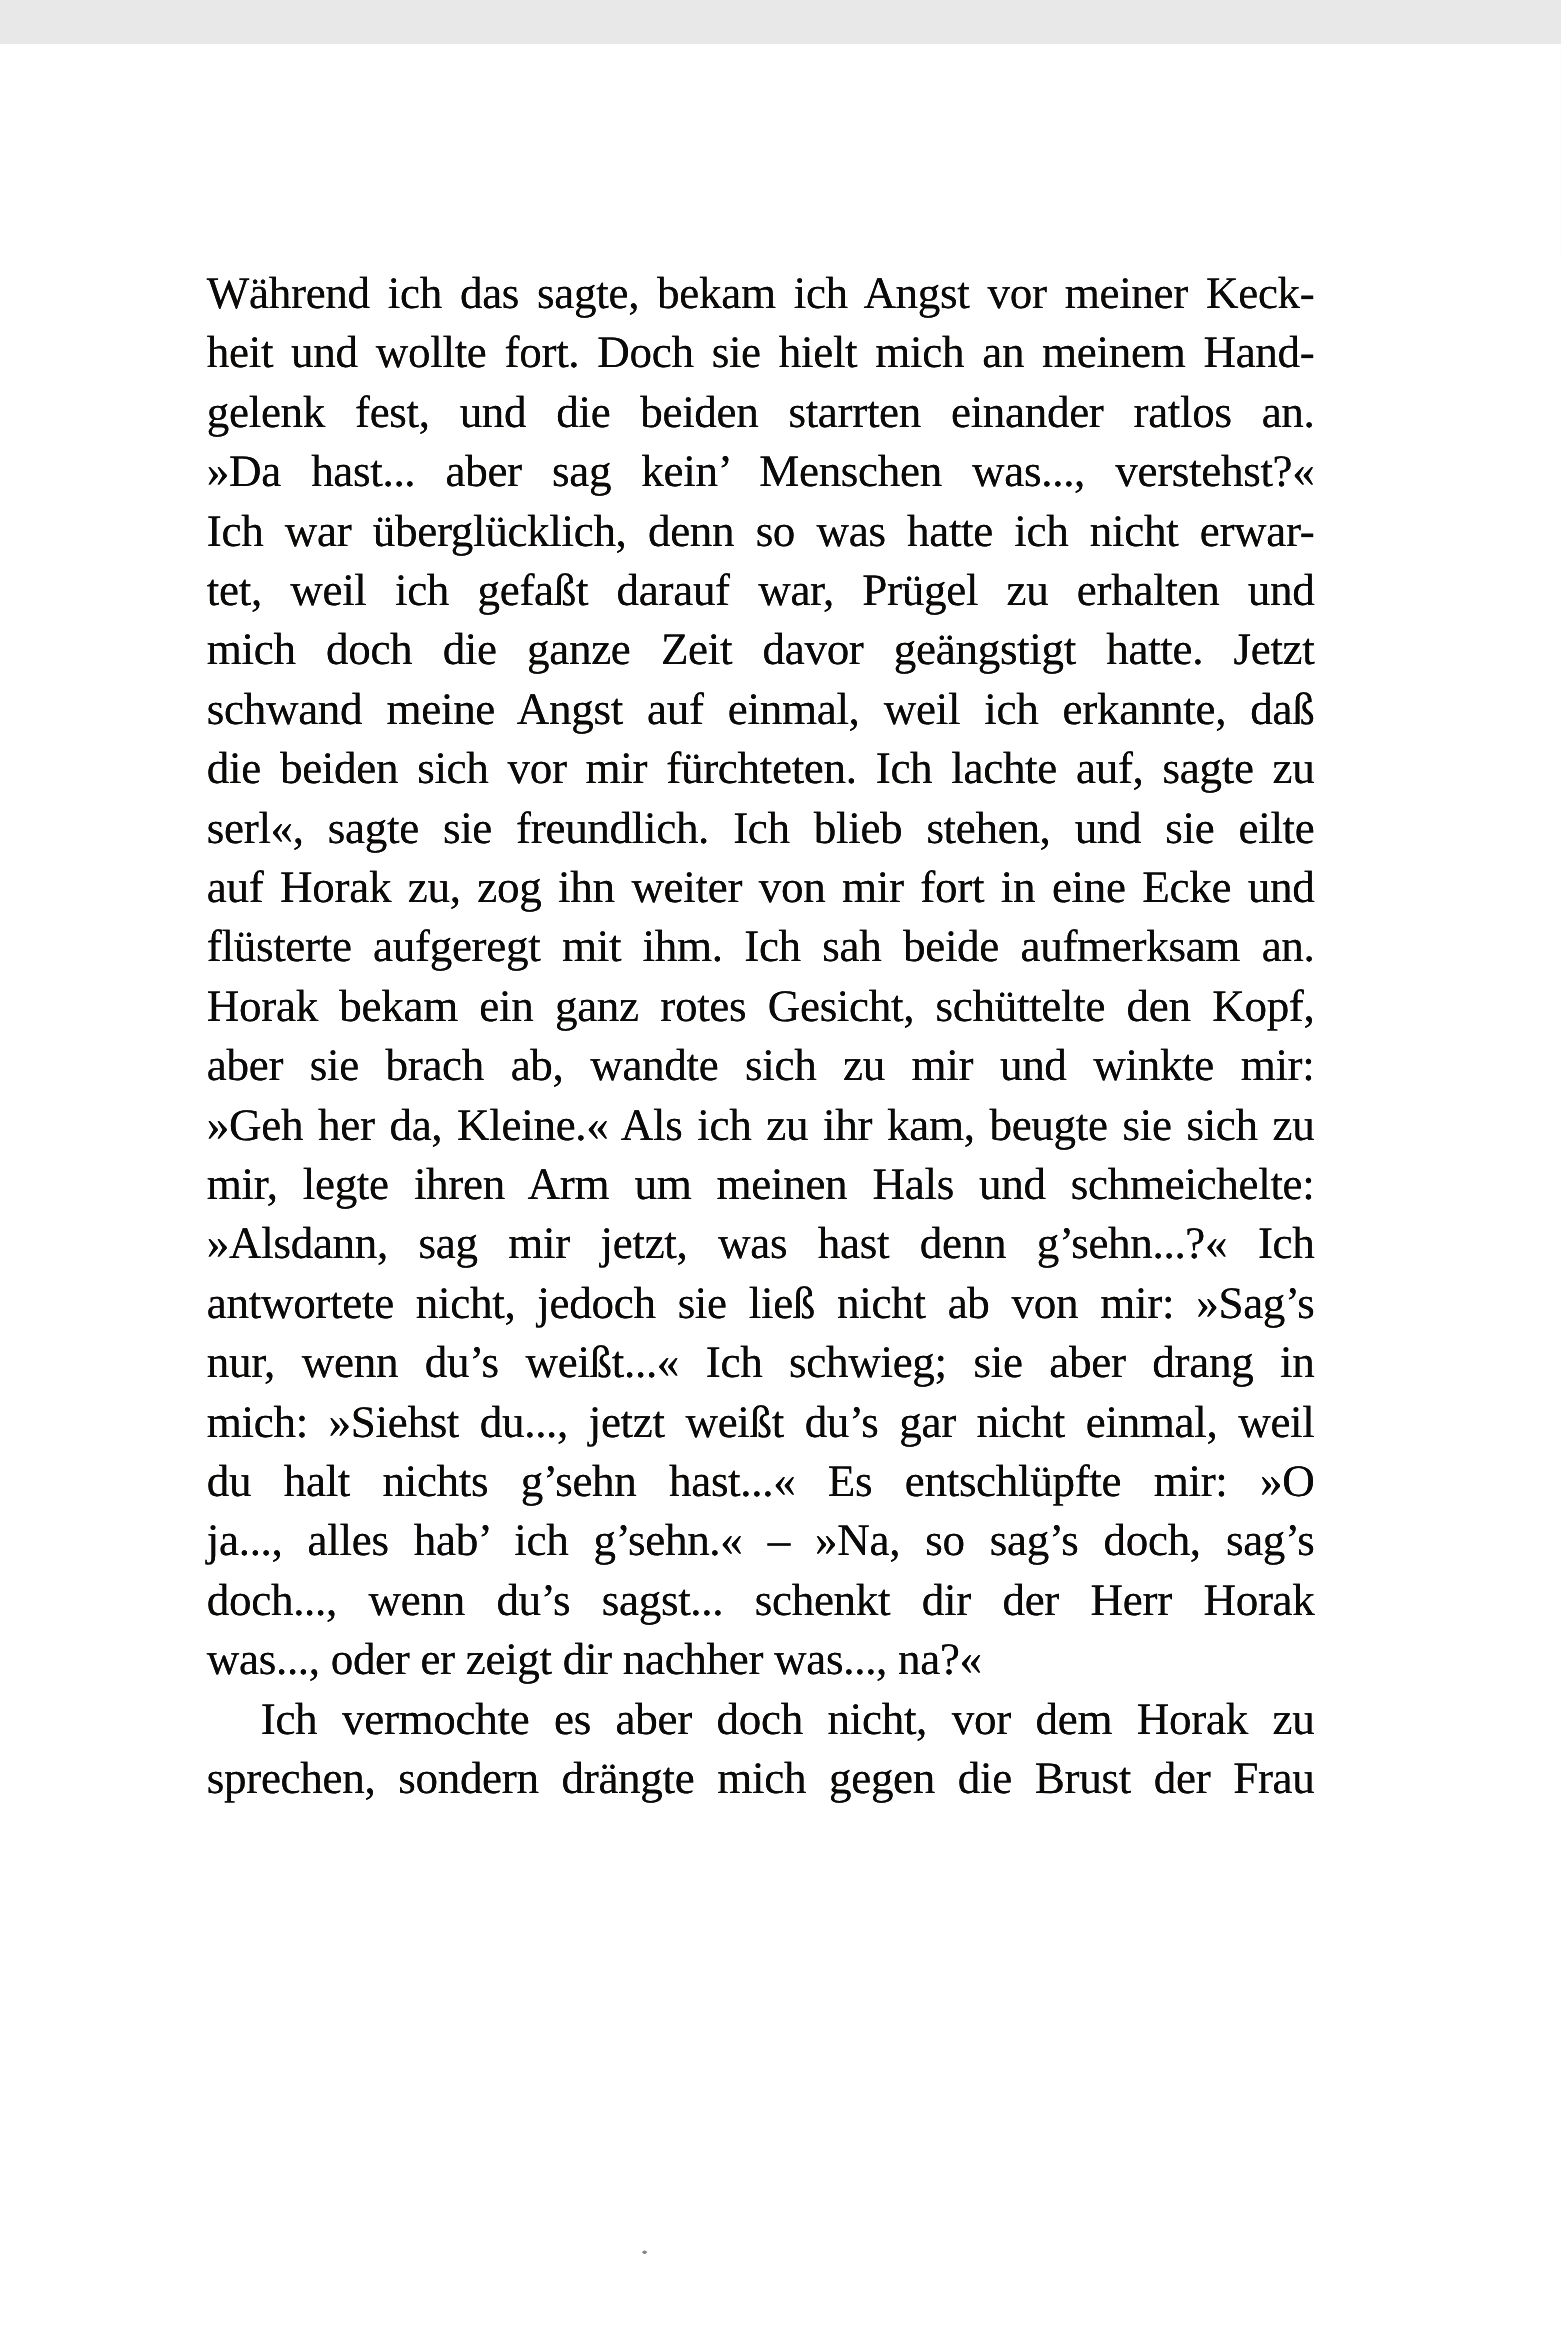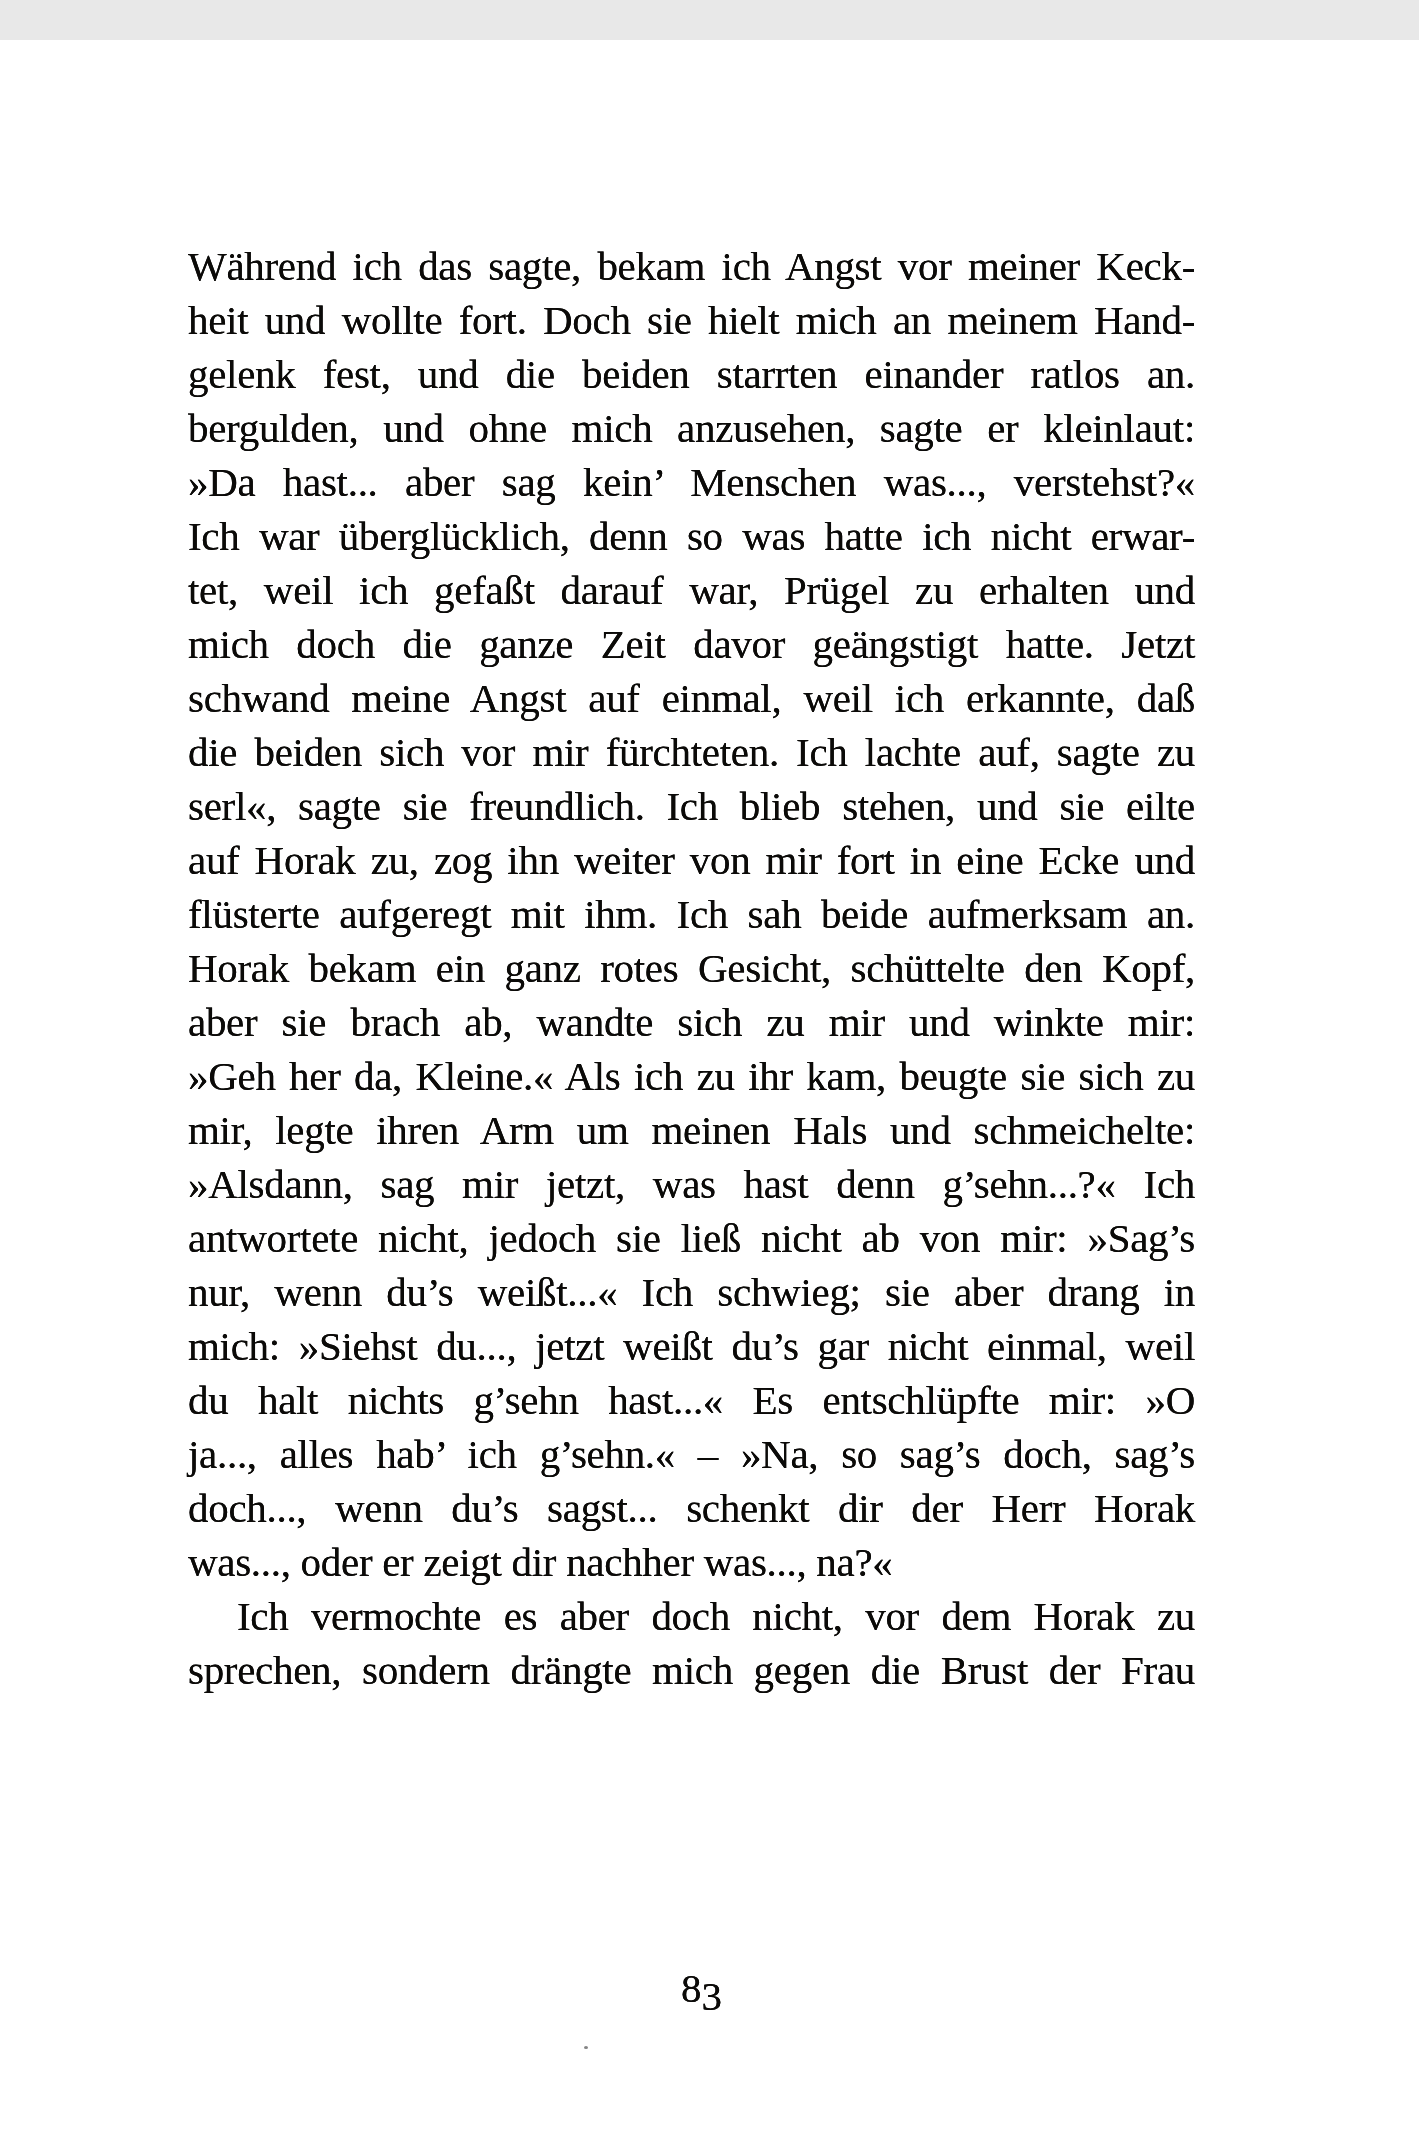--- a/index.html
+++ b/index.html
@@ -60,21 +60,20 @@
   }
 </style>
 </head>
 <body>
 
 <div class="page">
   <main class="textblock">
     <p class="ln">Während ich das sagte, bekam ich Angst vor meiner Keck-</p>
     <p class="ln">heit und wollte fort. Doch sie hielt mich an meinem Hand-</p>
     <p class="ln">gelenk fest, und die beiden starrten einander ratlos an.</p>
-    <p class="ln">bergulden, und ohne mich anzusehen, sagte er kleinlaut:</p>
     <p class="ln">»Da hast... aber sag kein’ Menschen was..., verstehst?«</p>
     <p class="ln">Ich war überglücklich, denn so was hatte ich nicht erwar-</p>
     <p class="ln">tet, weil ich gefaßt darauf war, Prügel zu erhalten und</p>
     <p class="ln">mich doch die ganze Zeit davor geängstigt hatte. Jetzt</p>
     <p class="ln">schwand meine Angst auf einmal, weil ich erkannte, daß</p>
     <p class="ln">die beiden sich vor mir fürchteten. Ich lachte auf, sagte zu</p>
     <p class="ln">serl«, sagte sie freundlich. Ich blieb stehen, und sie eilte</p>
     <p class="ln">auf Horak zu, zog ihn weiter von mir fort in eine Ecke und</p>
     <p class="ln">flüsterte aufgeregt mit ihm. Ich sah beide aufmerksam an.</p>
     <p class="ln">Horak bekam ein ganz rotes Gesicht, schüttelte den Kopf,</p>
@@ -86,16 +85,15 @@
     <p class="ln">nur, wenn du’s weißt...« Ich schwieg; sie aber drang in</p>
     <p class="ln">mich: »Siehst du..., jetzt weißt du’s gar nicht einmal, weil</p>
     <p class="ln">du halt nichts g’sehn hast...« Es entschlüpfte mir: »O</p>
     <p class="ln">ja..., alles hab’ ich g’sehn.« – »Na, so sag’s doch, sag’s</p>
     <p class="ln">doch..., wenn du’s sagst... schenkt dir der Herr Horak</p>
     <p class="ln end">was..., oder er zeigt dir nachher was..., na?«</p>
     <p class="ln indent">Ich vermochte es aber doch nicht, vor dem Horak zu</p>
     <p class="ln">sprechen, sondern drängte mich gegen die Brust der Frau</p>
   </main>
 
-  <div class="pagenum"><span>8</span><span class="oldstyle">3</span></div>
 
   <div class="speck"></div>
 </div>
 
 </body></html>

